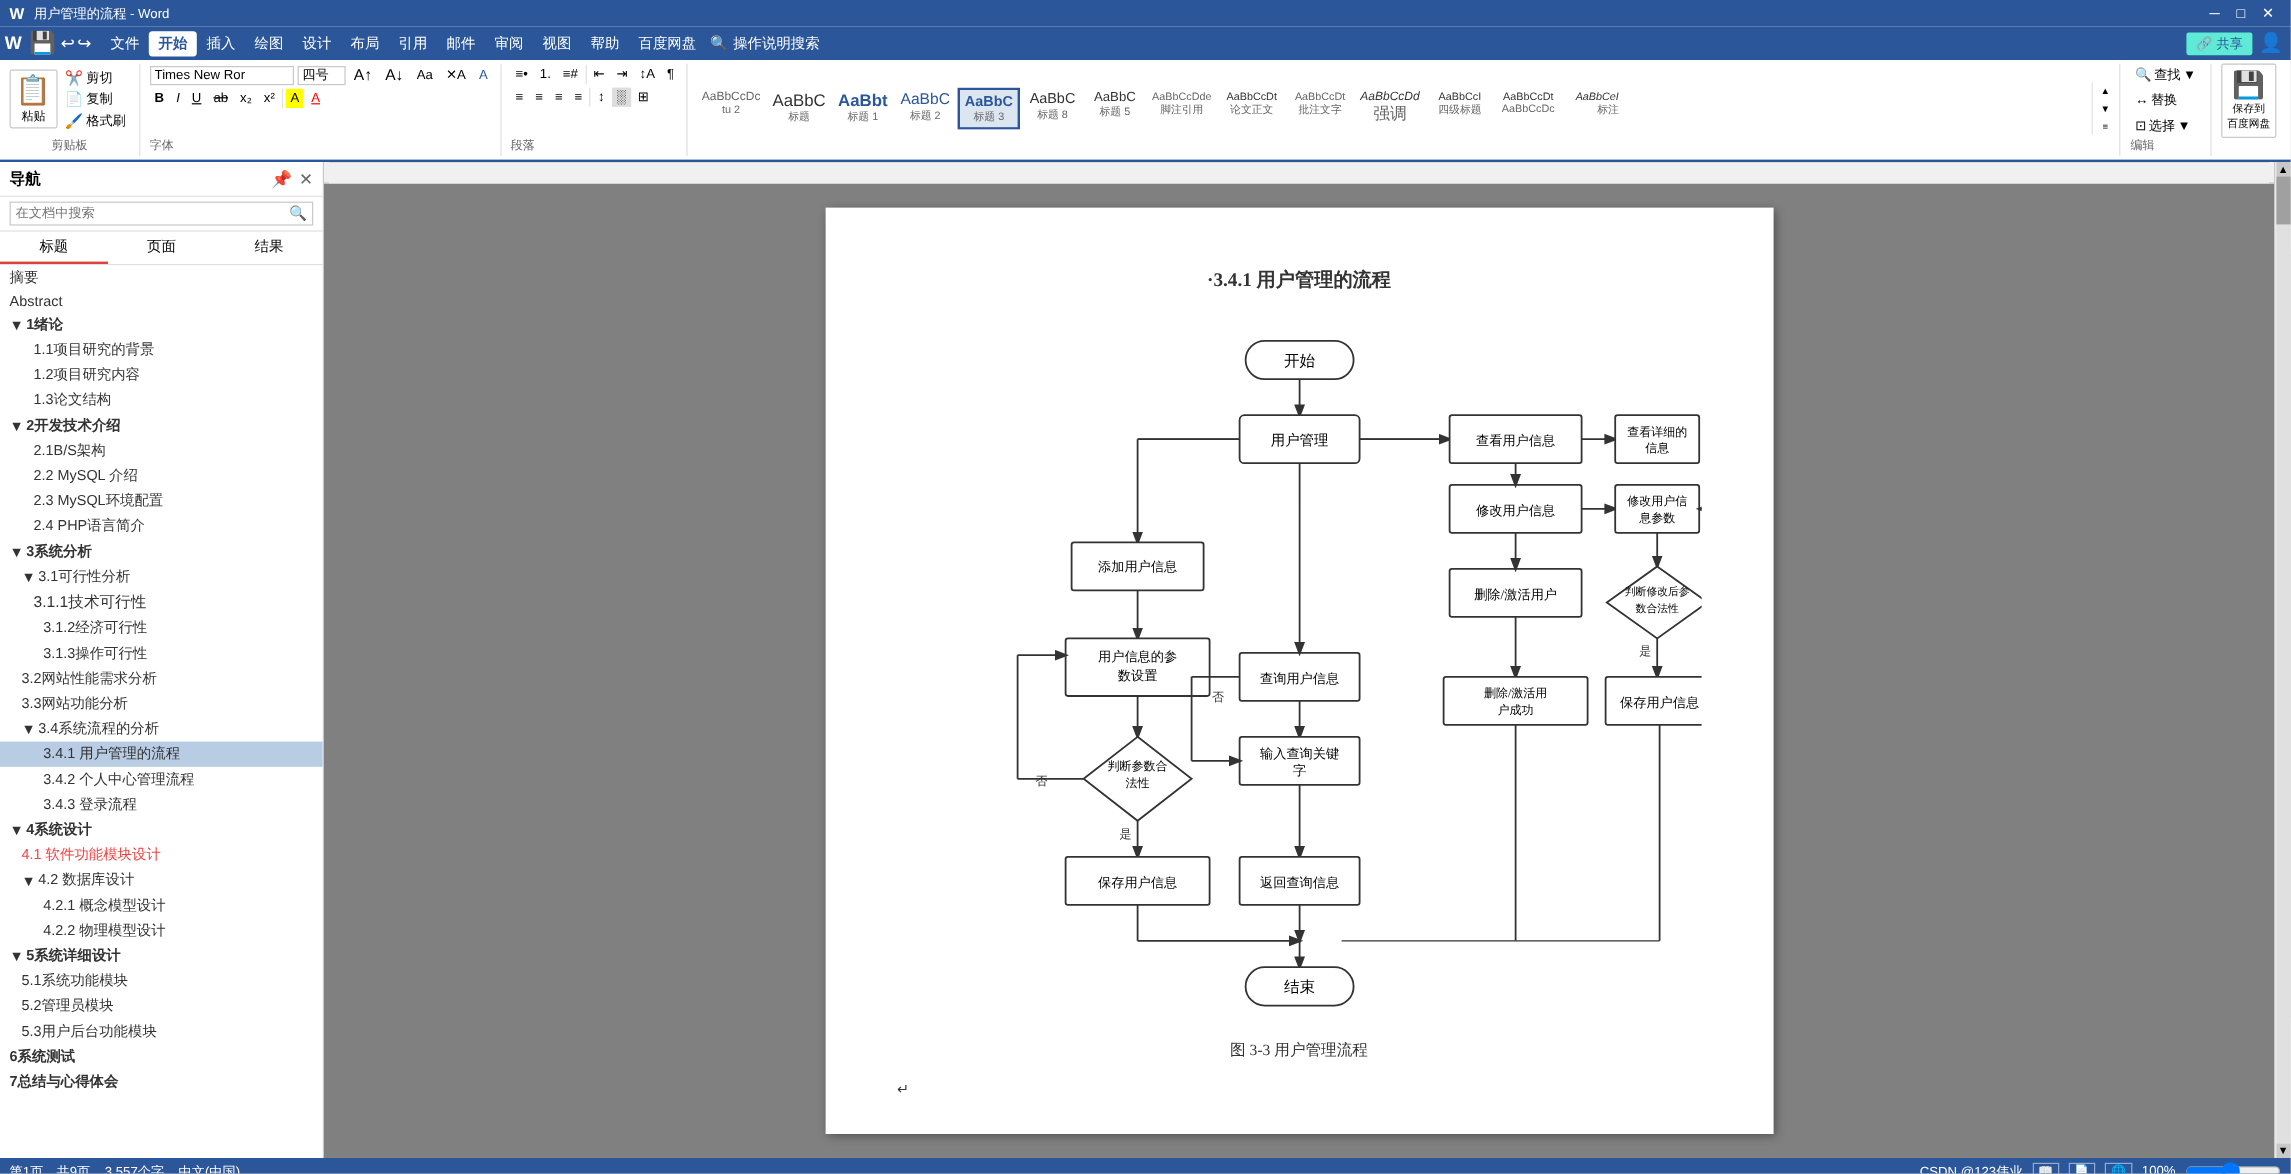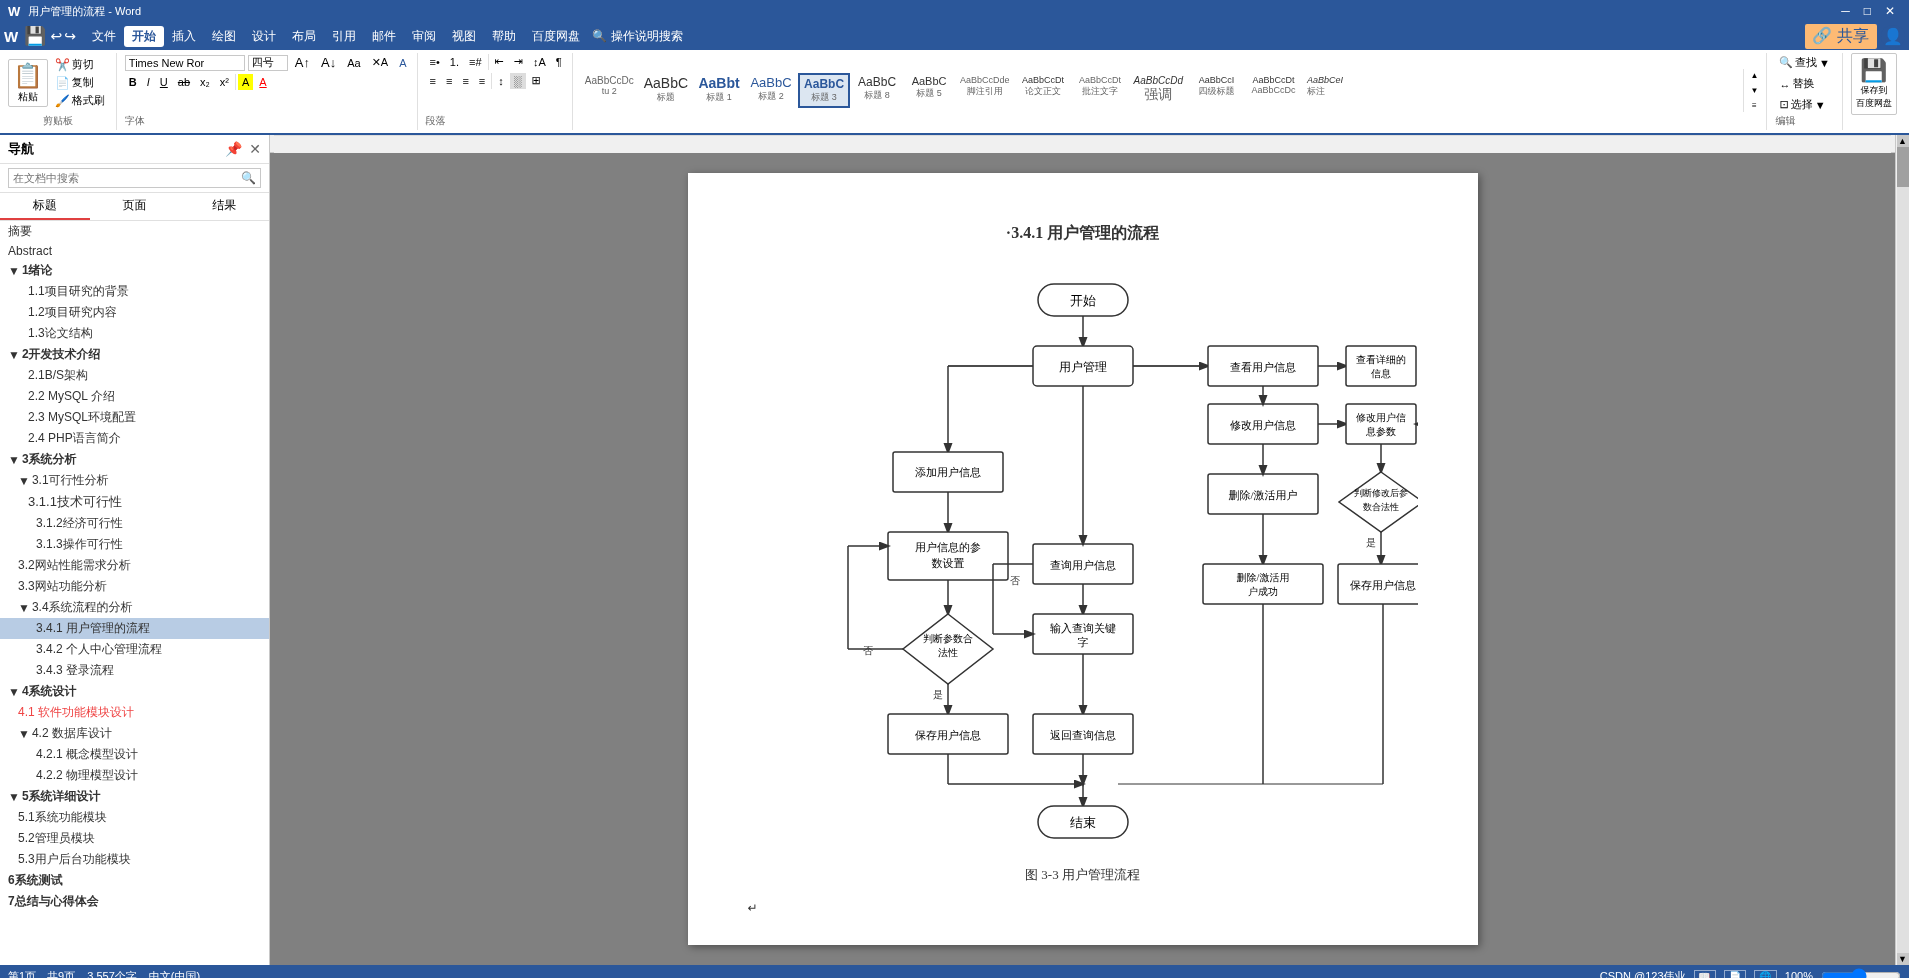--- a/index.html
+++ b/index.html
@@ -43,21 +43,21 @@
     <span class="menu-item">审阅</span>
     <span class="menu-item">视图</span>
     <span class="menu-item">帮助</span>
     <span class="menu-item">百度网盘</span>
     <span style="color:white;font-size:12px;padding:2px 4px;display:flex;align-items:center;gap:4px;">
       <span>🔍</span>
       <span>操作说明搜索</span>
     </span>
   </div>
   <div style="margin-left:auto;display:flex;align-items:center;gap:4px;">
-    <span style="background:#fdba74;color:#2b579a;padding:2px 8px;font-size:16px;border-radius:2px;cursor:pointer;">🔗 共享</span>
+    <span style="background:#5eead4;color:#2b579a;padding:2px 8px;font-size:11px;border-radius:2px;cursor:pointer;">🔗 共享</span>
     <span style="background:#2b579a;color:white;padding:2px;font-size:16px;border-radius:50%;cursor:pointer;">👤</span>
   </div>
 </div>
 
 <div style="background:#fff;border-bottom:2px solid #2b579a;">
   <div style="display:flex;align-items:stretch;padding:3px 4px;gap:4px;min-height:72px;">
 
     <div style="display:flex;flex-direction:column;align-items:center;border-right:1px solid #e0e0e0;padding:0 8px 2px 4px;">
       <div style="display:flex;gap:4px;flex:1;align-items:center;">
         <div style="display:flex;flex-direction:column;align-items:center;cursor:pointer;padding:2px 4px;border:1px solid #c8c8c8;border-radius:2px;">
@@ -178,21 +178,21 @@
             <span style="font-size:14px;color:#666;">强调</span>
           </div>
           <div style="display:flex;flex-direction:column;align-items:center;padding:2px 4px;cursor:pointer;min-width:55px;">
             <span style="font-size:9px;color:#333;">AaBbCcI</span>
             <span style="font-size:9px;color:#666;">四级标题</span>
           </div>
           <div style="display:flex;flex-direction:column;align-items:center;padding:2px 4px;cursor:pointer;min-width:55px;">
             <span style="font-size:9px;color:#333;">AaBbCcDt</span>
             <span style="font-size:9px;color:#666;">AaBbCcDc</span>
           </div>
-          <div style="display:flex;flex-direction:column;align-items:flex-start;padding:2px 4px;cursor:pointer;min-width:50px;">
+          <div style="display:flex;flex-direction:column;align-items:flex-end;padding:2px 4px;cursor:pointer;min-width:50px;">
             <span style="font-size:9px;font-style:italic;color:#333;">AaBbCeI</span>
             <span style="font-size:9px;color:#666;">标注</span>
           </div>
         </div>
         <div style="display:flex;flex-direction:column;gap:2px;border-left:1px solid #e0e0e0;padding-left:2px;">
           <button class="font-btn" style="font-size:8px;">▲</button>
           <button class="font-btn" style="font-size:8px;">▼</button>
           <button class="font-btn" style="font-size:8px;">≡</button>
         </div>
       </div>

